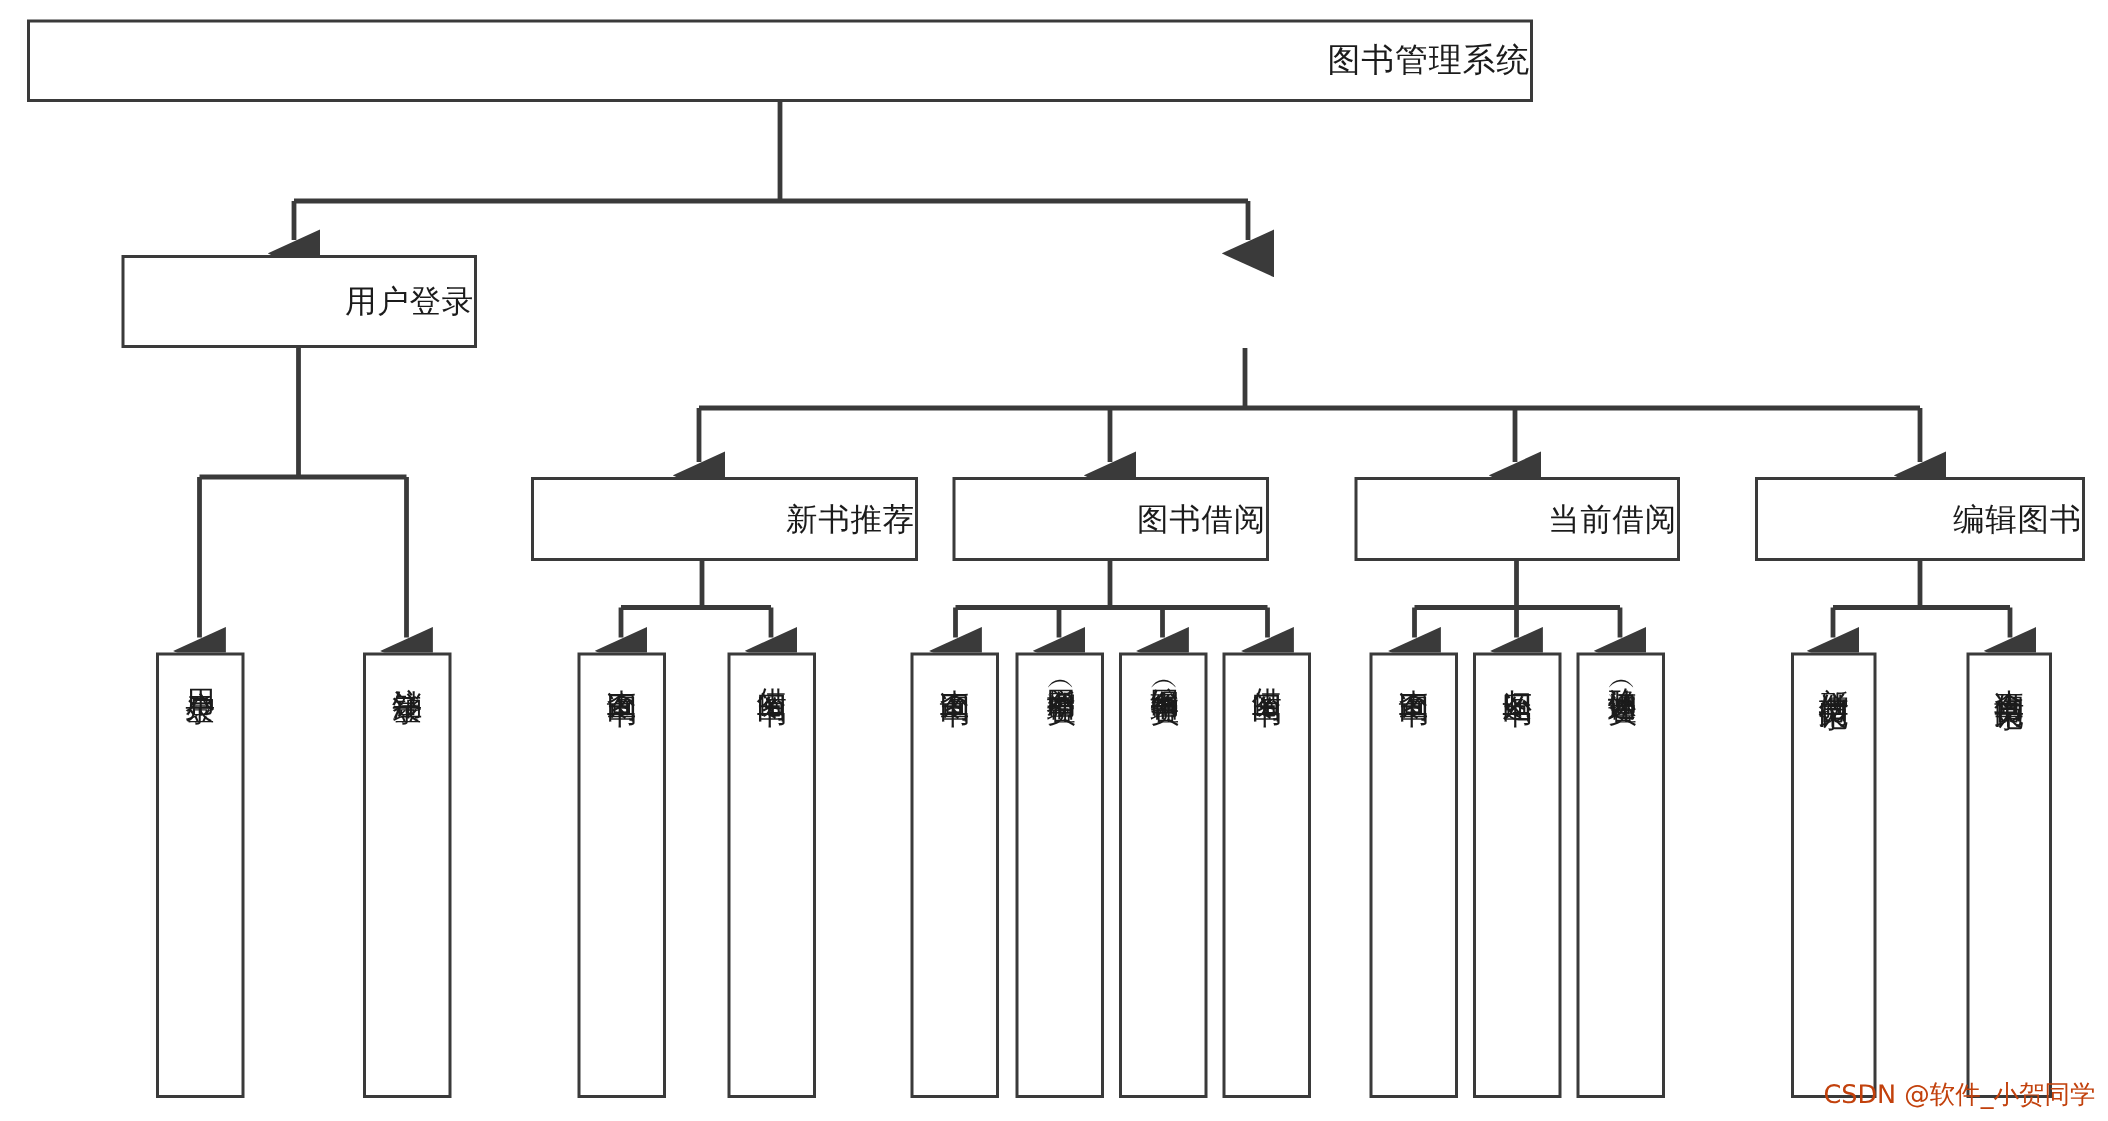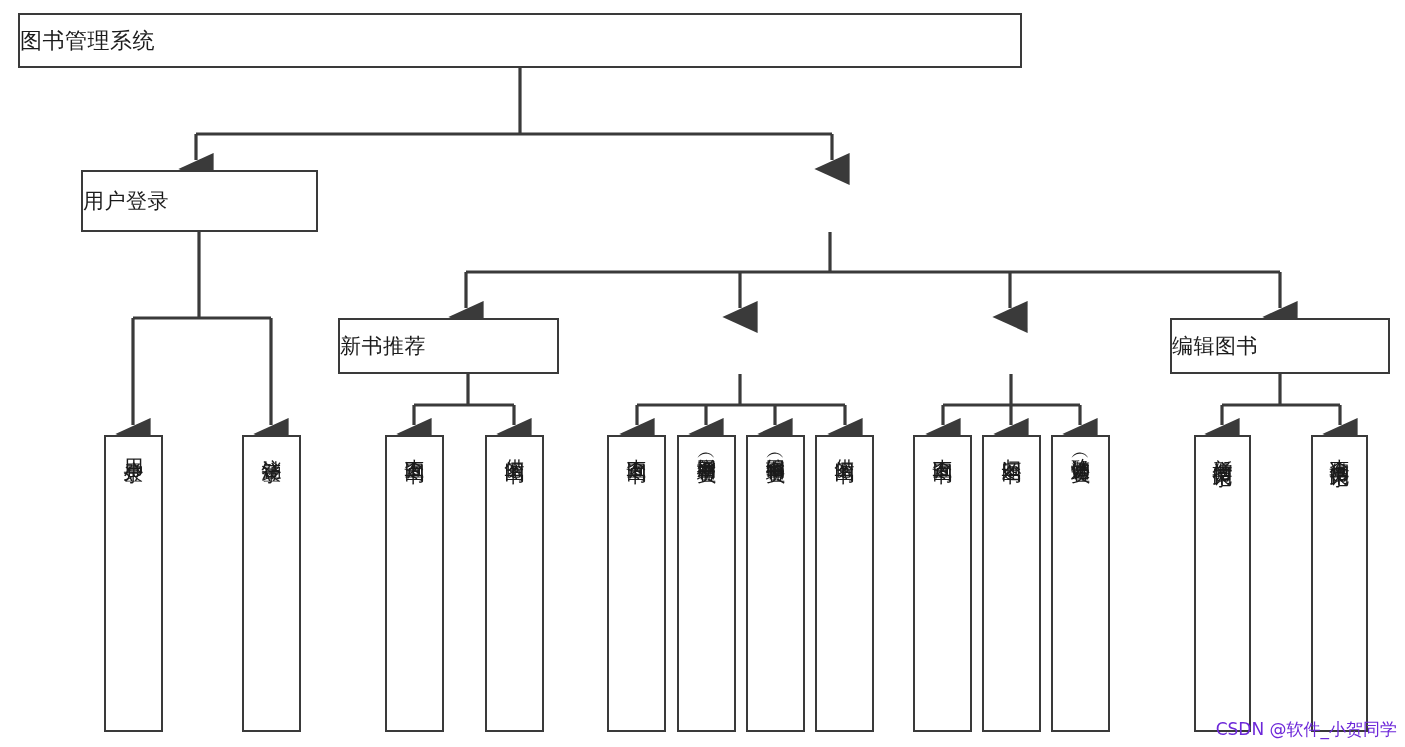--- a/index.html
+++ b/index.html
@@ -26,21 +26,21 @@
     height: 747px;
     pointer-events: none;
   }
   .node {
     position: absolute;
     box-sizing: border-box;
     background: #ffffff;
     border: 2px solid #3a3a3a;
     display: flex;
     align-items: center;
-    justify-content: flex-start;
+    justify-content: flex-end;
     color: #1b1b1b;
     z-index: 2;
   }
   .node .lbl {
     display: block;
     text-align: center;
     line-height: 1.18;
     letter-spacing: 0.5px;
   }
   
@@ -62,21 +62,21 @@
     line-height: 1.05;
     letter-spacing: 2px;
     white-space: normal;
   }
   .node.v.tall .lbl { font-size: 19px; letter-spacing: 1px; }
   .watermark {
     position: absolute;
     right: 8px;
     bottom: 6px;
     font-size: 17px;
-    color: #6d28d9;
+    color: #c2410c;
     white-space: nowrap;
     z-index: 5;
     font-family: "DejaVu Sans", "Liberation Sans", sans-serif;
   }
 </style>
 </head>
 <body>
 
 <div id="canvas">
 
@@ -131,22 +131,28 @@
   </svg>
 
   <div class="node h root" style="left:18px; top:13px; width:1004px; height:55px;">
     <span class="lbl">图书管理系统</span>
   </div>
 
   <div class="node h" style="left:81px; top:170px; width:237px; height:62px;">
     <span class="lbl">用户登录</span>
   </div>
 
-  <div class="node h" style="left:338px; top:318px; width:221px; height:56px;">
+  <div class="node h" style="left:354px; top:318px; width:258px; height:56px;">
     <span class="lbl">新书推荐</span>
+  </div>
+  <div class="node h" style="left:635px; top:318px; width:211px; height:56px;">
+    <span class="lbl">图书借阅</span>
+  </div>
+  <div class="node h" style="left:903px; top:318px; width:217px; height:56px;">
+    <span class="lbl">当前借阅</span>
   </div>
   <div class="node h" style="left:1170px; top:318px; width:220px; height:56px;">
     <span class="lbl">编辑图书</span>
   </div>
 
   <div class="node v" style="left:104px; top:435px; width:59px; height:297px;">
     <span class="lbl">用户登录</span>
   </div>
   <div class="node v" style="left:242px; top:435px; width:59px; height:297px;">
     <span class="lbl">注销登录</span>

